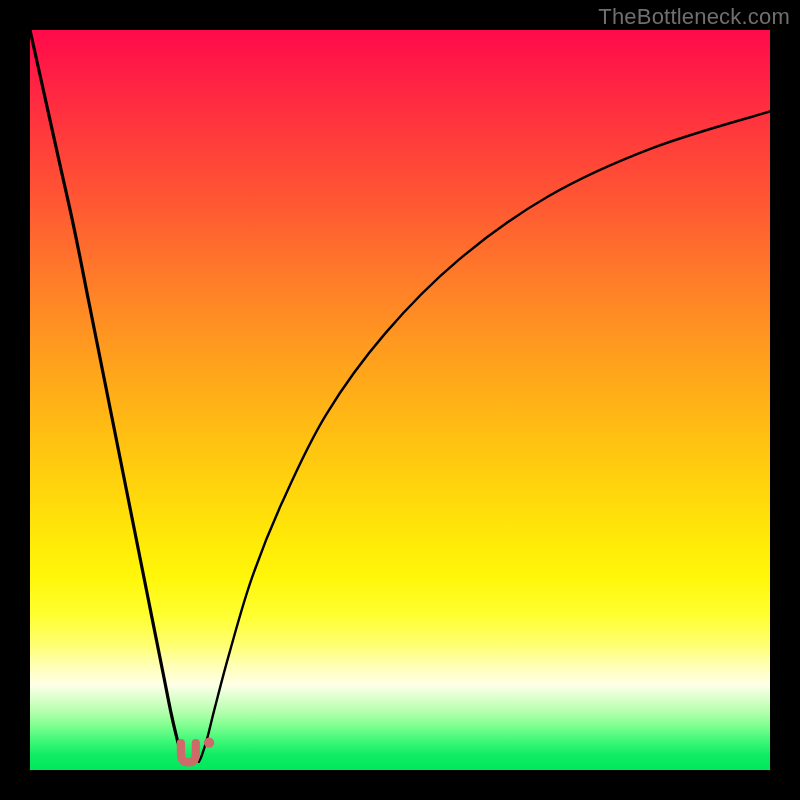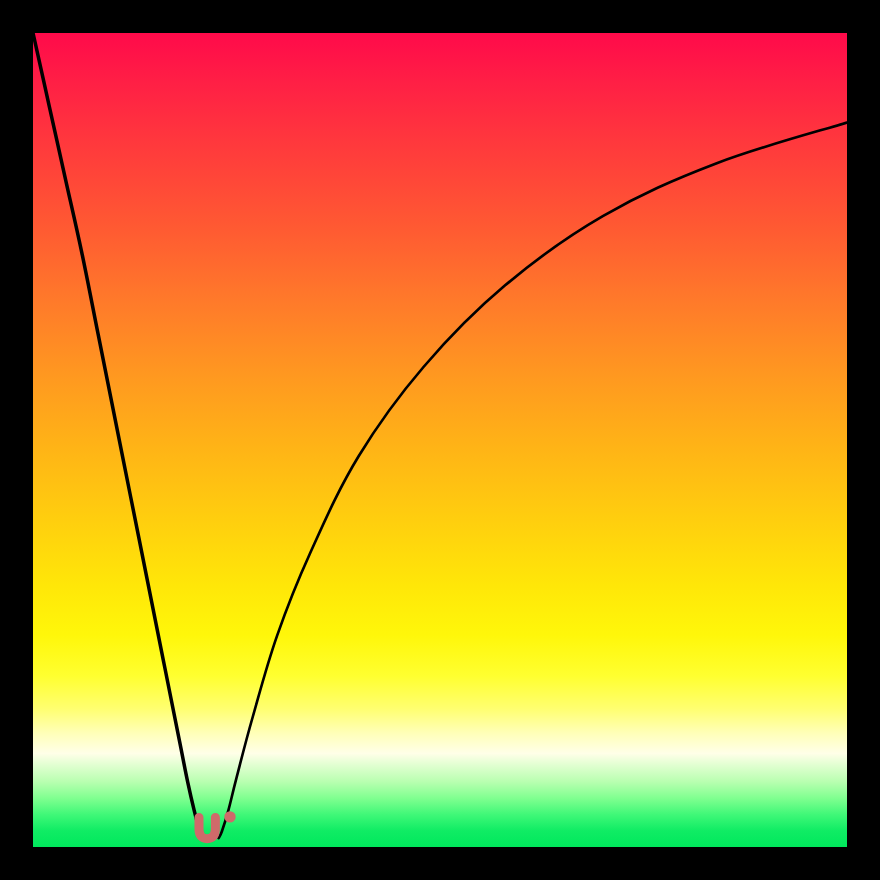--- a/index.html
+++ b/index.html
@@ -63,20 +63,21 @@
     left: 0;
     top: 0;
     width: 740px;
     height: 740px;
   }
 </style>
 </head>
 <body>
 
 <div class="frame">
+  <div class="watermark">TheBottleneck.com</div>
   <div class="plot">
     <svg class="curves" viewBox="0 0 740 740" preserveAspectRatio="none">
       <g id="gen-curves">
           <path d="M 0.00 0.00 C 2.66 11.99, 9.47 42.62, 14.80 66.60 C 20.13 90.58, 24.27 109.22, 29.60 133.20 C 34.93 157.18, 39.07 174.49, 44.40 199.80 C 49.73 225.11, 53.87 247.16, 59.20 273.80 C 64.53 300.44, 68.67 321.16, 74.00 347.80 C 79.33 374.44, 83.47 395.16, 88.80 421.80 C 94.13 448.44, 98.27 469.16, 103.60 495.80 C 108.93 522.44, 113.07 543.16, 118.40 569.80 C 123.73 596.44, 129.20 623.82, 133.20 643.80 C 137.20 663.78, 138.20 669.48, 140.60 680.80 C 143.00 692.12, 144.66 699.11, 146.52 706.70 C 148.38 714.29, 149.49 718.72, 150.96 722.98 C 152.43 727.24, 153.59 728.78, 154.66 730.38 C 155.73 731.98, 156.48 731.59, 156.88 731.86" fill="none" stroke="#000000" stroke-width="3.2" stroke-linecap="round"></path>
           <path d="M 168.72 731.86 C 169.25 730.79, 170.08 730.47, 171.68 725.94 C 173.28 721.41, 175.20 715.49, 177.60 706.70 C 180.00 697.91, 181.00 692.42, 185.00 677.10 C 189.00 661.78, 193.14 644.91, 199.80 621.60 C 206.46 598.29, 212.68 574.24, 222.00 547.60 C 231.32 520.96, 238.28 502.90, 251.60 473.60 C 264.92 444.30, 277.35 415.44, 296.00 384.80 C 314.65 354.16, 331.22 331.37, 355.20 303.40 C 379.18 275.43, 399.90 254.04, 429.20 229.40 C 458.50 204.76, 483.37 186.48, 518.00 166.50 C 552.63 146.52, 581.64 133.72, 621.60 118.40 C 661.56 103.08, 718.69 88.06, 740.00 81.40" fill="none" stroke="#000000" stroke-width="2.4" stroke-linecap="round"></path>
         </g>
       <g id="gen-markers">
           <path d="M 150.9 713.1
                  L 150.9 723.5
                  Q 150.9 732.4 158.4 732.4

